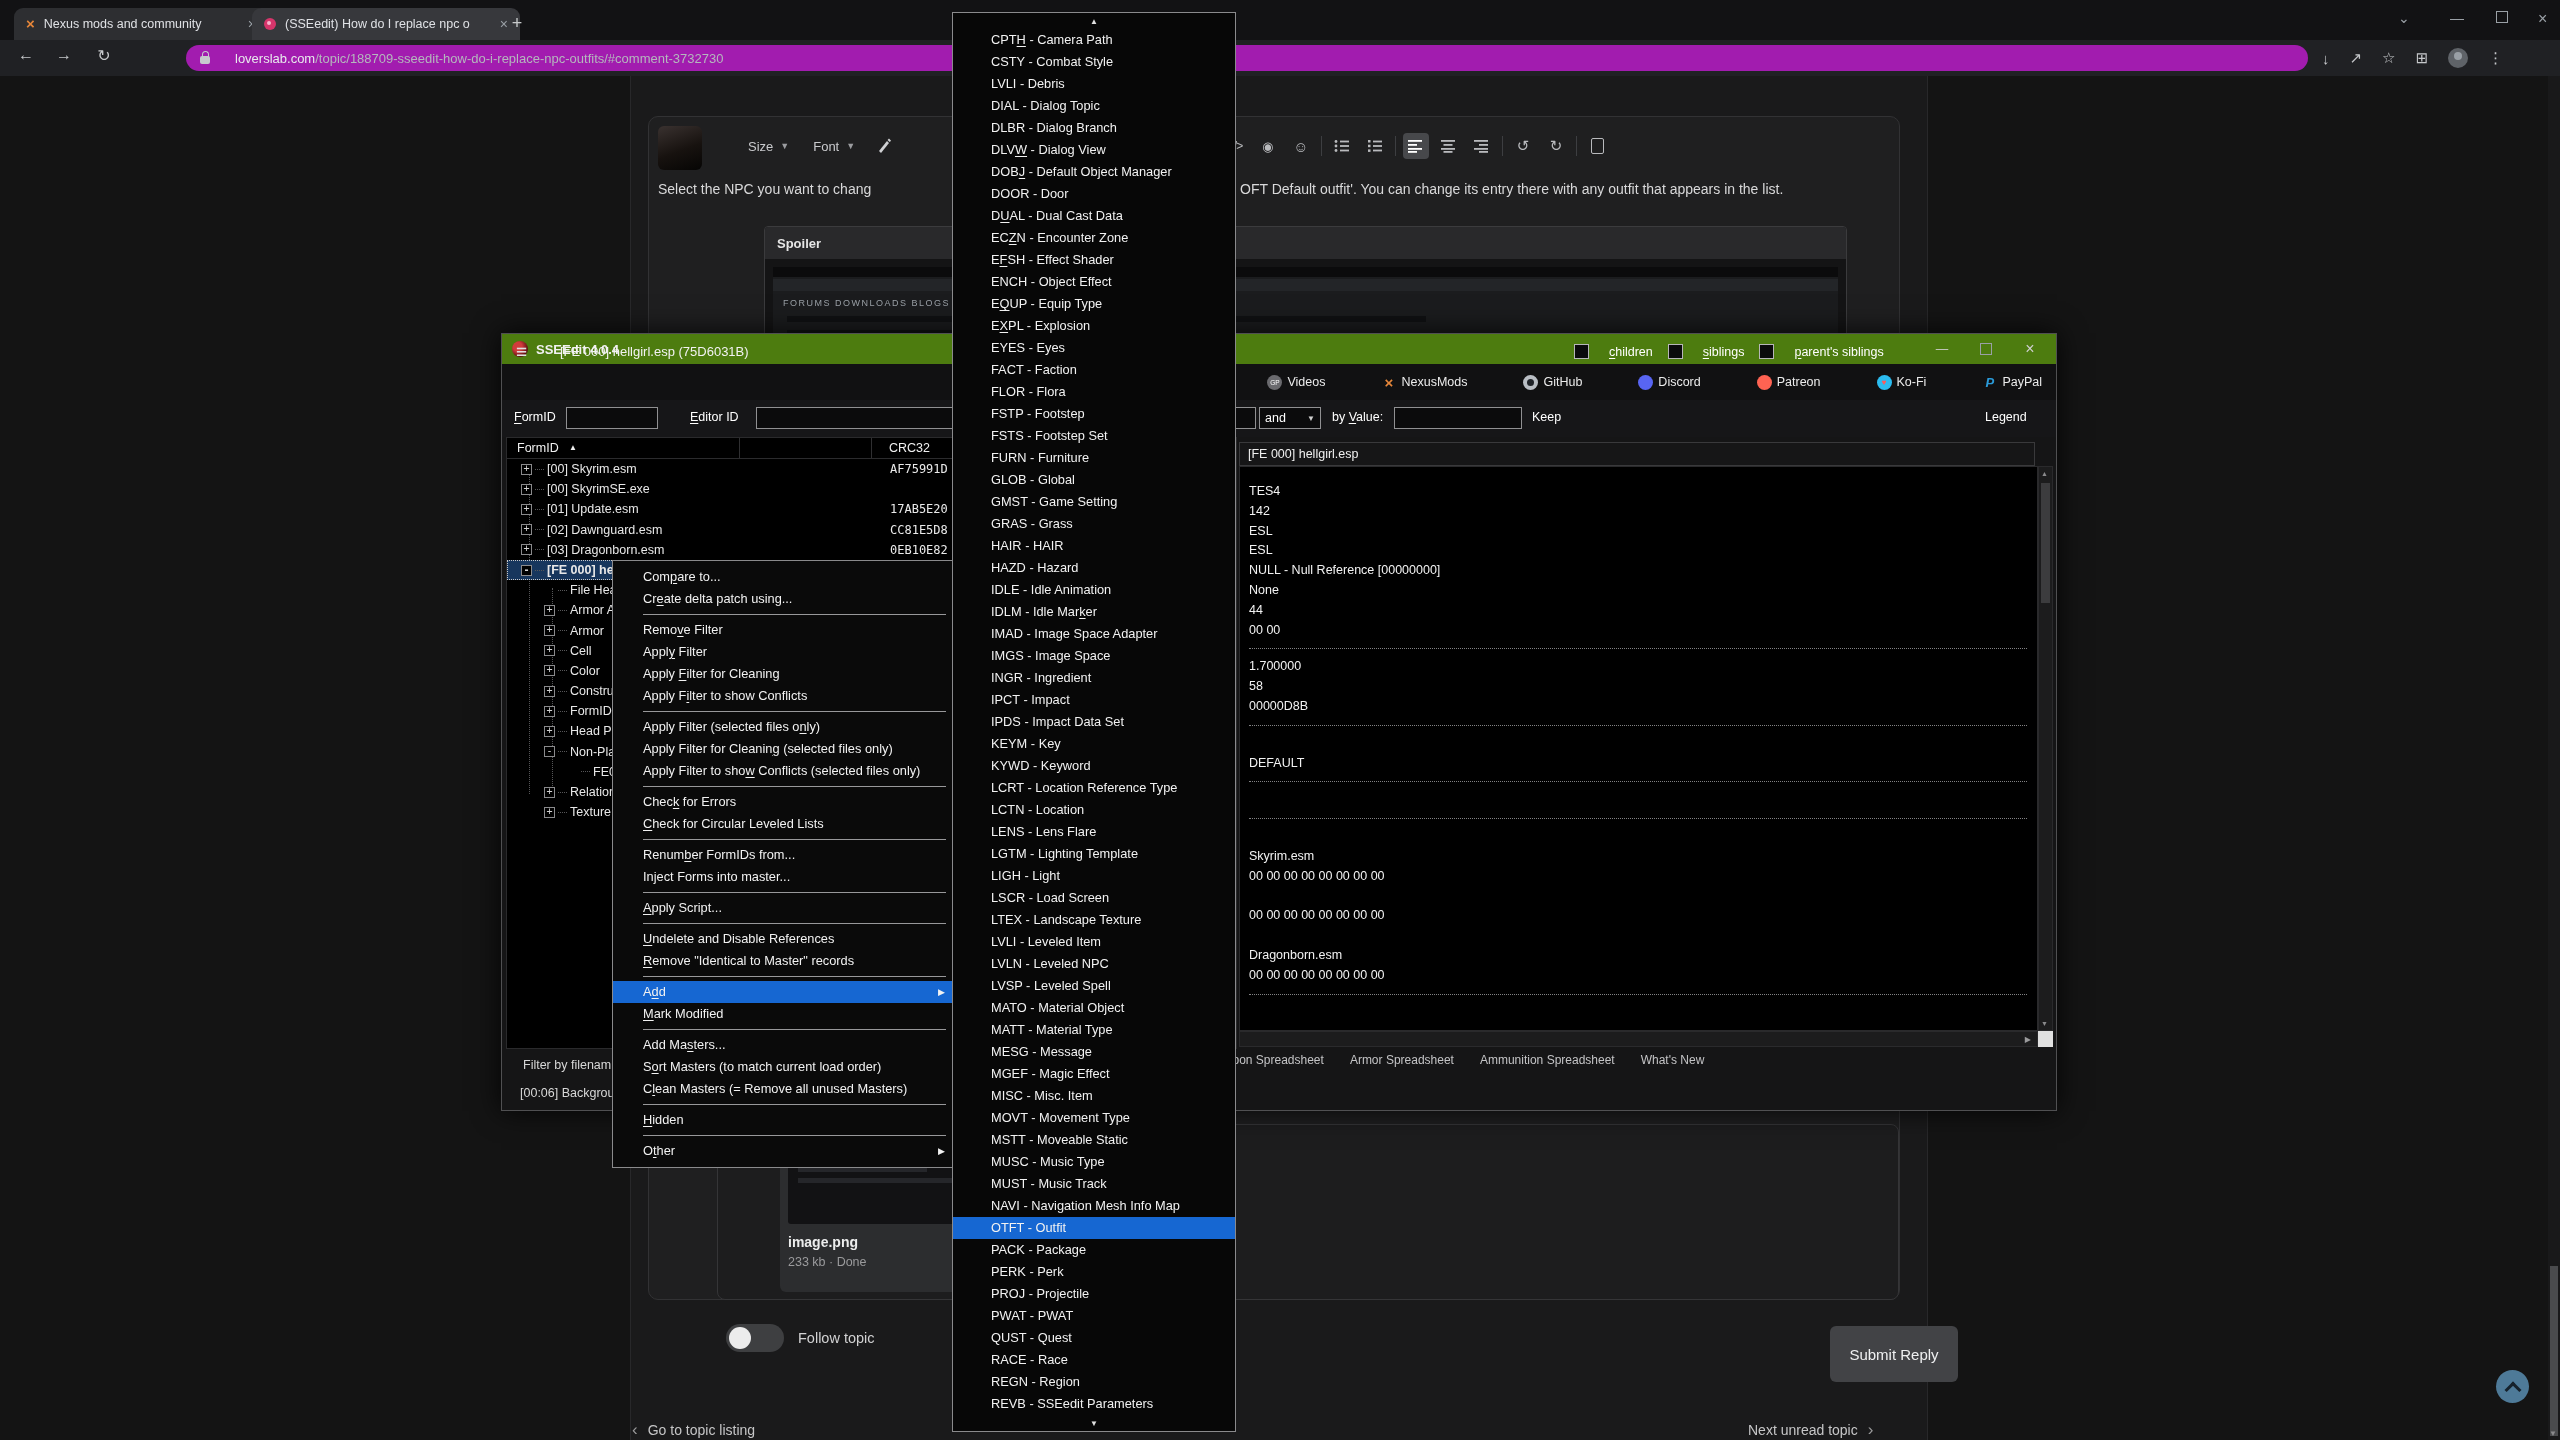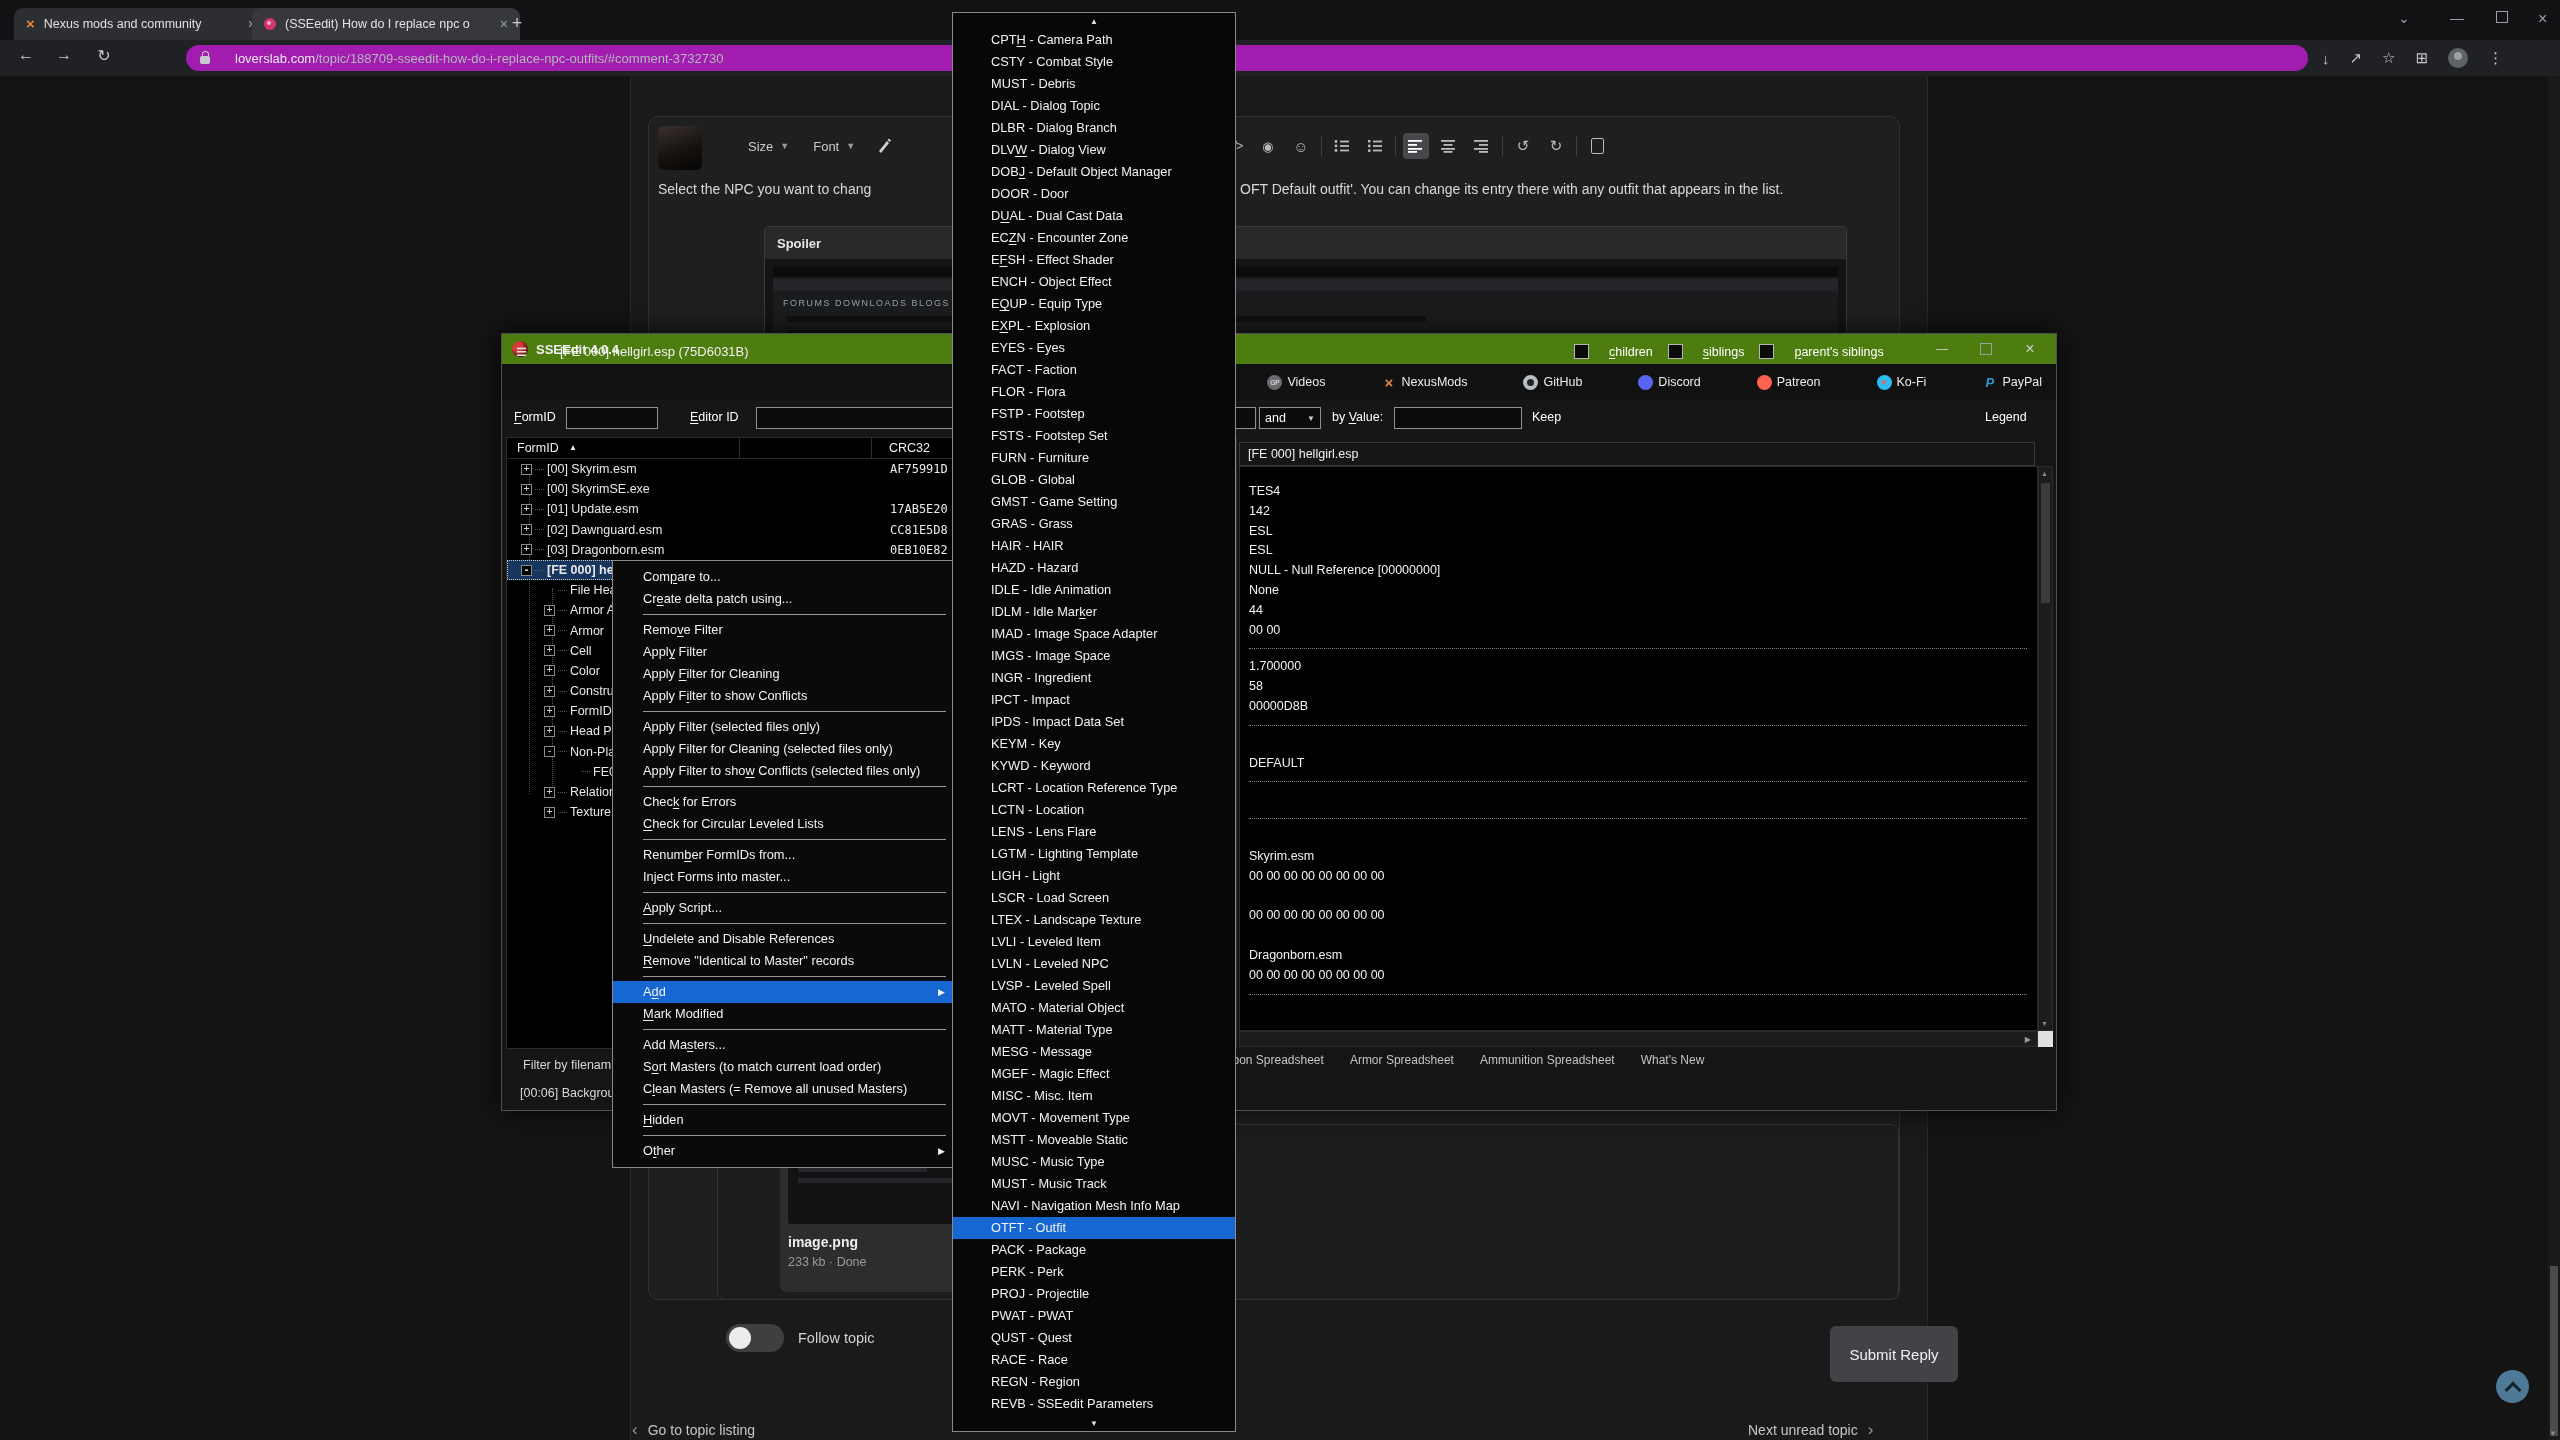--- a/index.html
+++ b/index.html
@@ -631,21 +631,21 @@
         <div class="msep"></div>
         <div class="mitem">O<u>t</u>her<span class="marr">▶</span></div>
       </div>
     </div>
 
   <div class="submenu">
     <div class="scrollarr">▲</div>
     <div id="sub-items">
         <div class="sitem">CPT<u>H</u> - Camera Path</div>
         <div class="sitem">CSTY - Combat Style</div>
-        <div class="sitem">MUST - Debris</div>
+        <div class="sitem">LVLI - Debris</div>
         <div class="sitem">DIAL - Dialog Topic</div>
         <div class="sitem">DLBR - Dialog Branch</div>
         <div class="sitem">DLV<u>W</u> - Dialog View</div>
         <div class="sitem">DOB<u>J</u> - Default Object Manager</div>
         <div class="sitem">DOOR - Door</div>
         <div class="sitem">D<u>U</u>AL - Dual Cast Data</div>
         <div class="sitem">EC<u>Z</u>N - Encounter Zone</div>
         <div class="sitem">E<u>F</u>SH - Effect Shader</div>
         <div class="sitem">ENCH - Object Effect</div>
         <div class="sitem">E<u>Q</u>UP - Equip Type</div>

